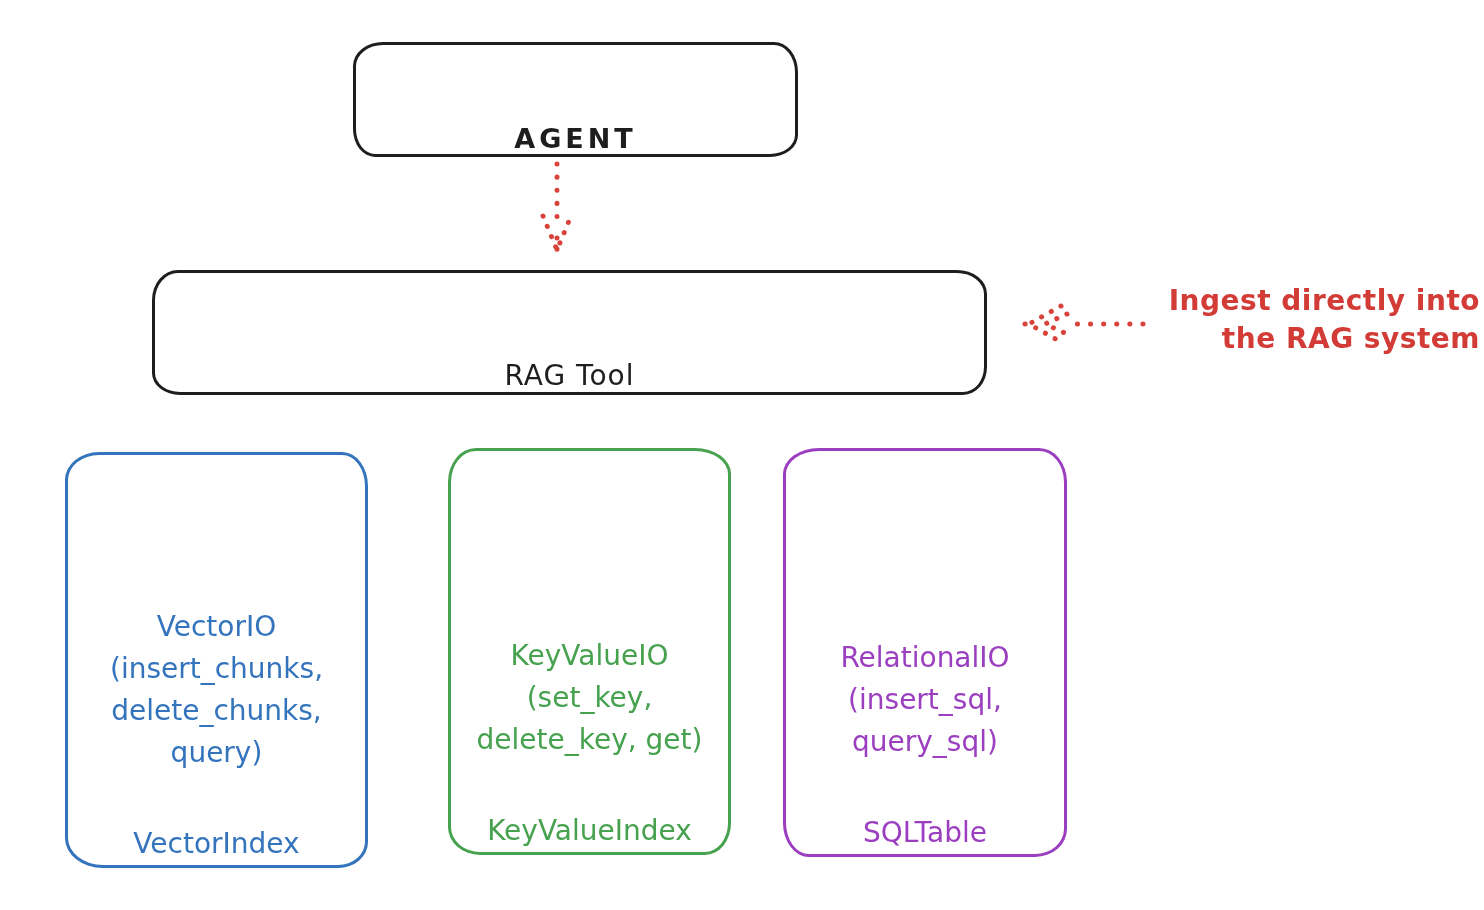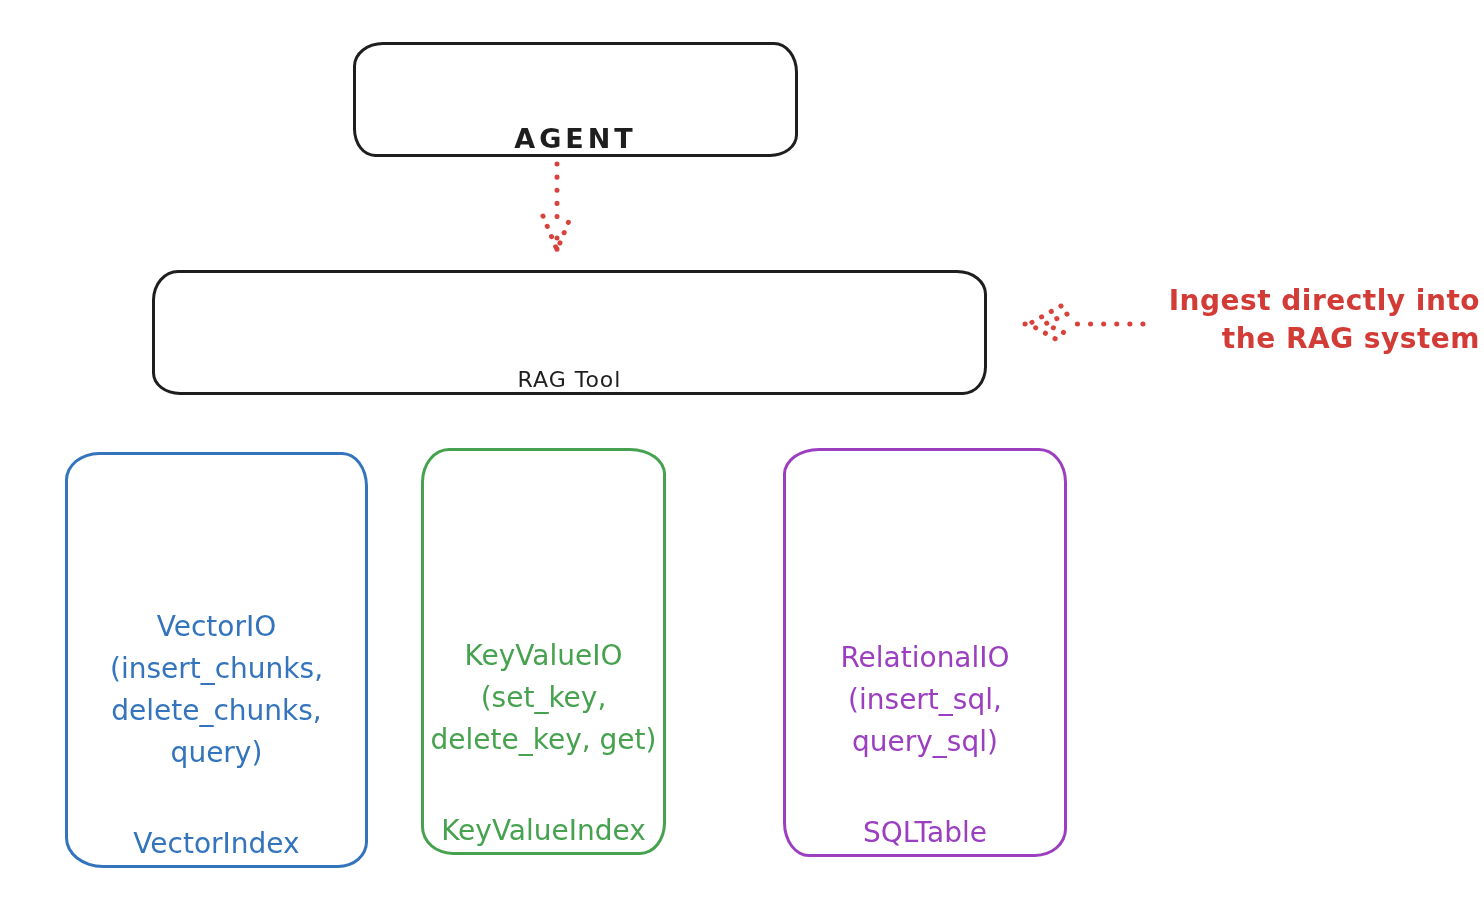--- a/index.html
+++ b/index.html
@@ -32,39 +32,39 @@
     color: #1e1e1e;
     font-size: 27px;
     font-weight: bold;
     letter-spacing: 4px;
   }
   .rag-box {
     left: 152px; top: 270px; width: 835px; height: 125px;
     border: 3.5px solid #1e1e1e;
     border-radius: 26px 30px 24px 28px / 30px 24px 28px 22px;
     color: #1e1e1e;
-    font-size: 22px;
+    font-size: 28px;
     font-weight: 500;
     letter-spacing: 1px;
   }
   .store {
     border-width: 3.5px;
     border-style: solid;
     font-size: 28px;
     line-height: 1.5;
     font-weight: 500;
   }
   .store .index-label { margin-top: 49px; }
   .store-vector {
     left: 65px; top: 452px; width: 303px; height: 416px;
     border-color: #3374bd; color: #3374bd;
     border-radius: 34px 26px 30px 38px / 28px 34px 26px 30px;
   }
   .store-keyvalue {
-    left: 421px; top: 448px; width: 245px; height: 407px;
+    left: 448px; top: 448px; width: 283px; height: 407px;
     border-color: #46a24e; color: #46a24e;
     border-radius: 28px 36px 26px 32px / 34px 26px 32px 28px;
   }
   .store-relational {
     left: 783px; top: 448px; width: 284px; height: 409px;
     border-color: #9b3fc0; color: #9b3fc0;
     border-radius: 36px 28px 32px 26px / 26px 34px 28px 34px;
   }
   .annotation {
     position: absolute;

